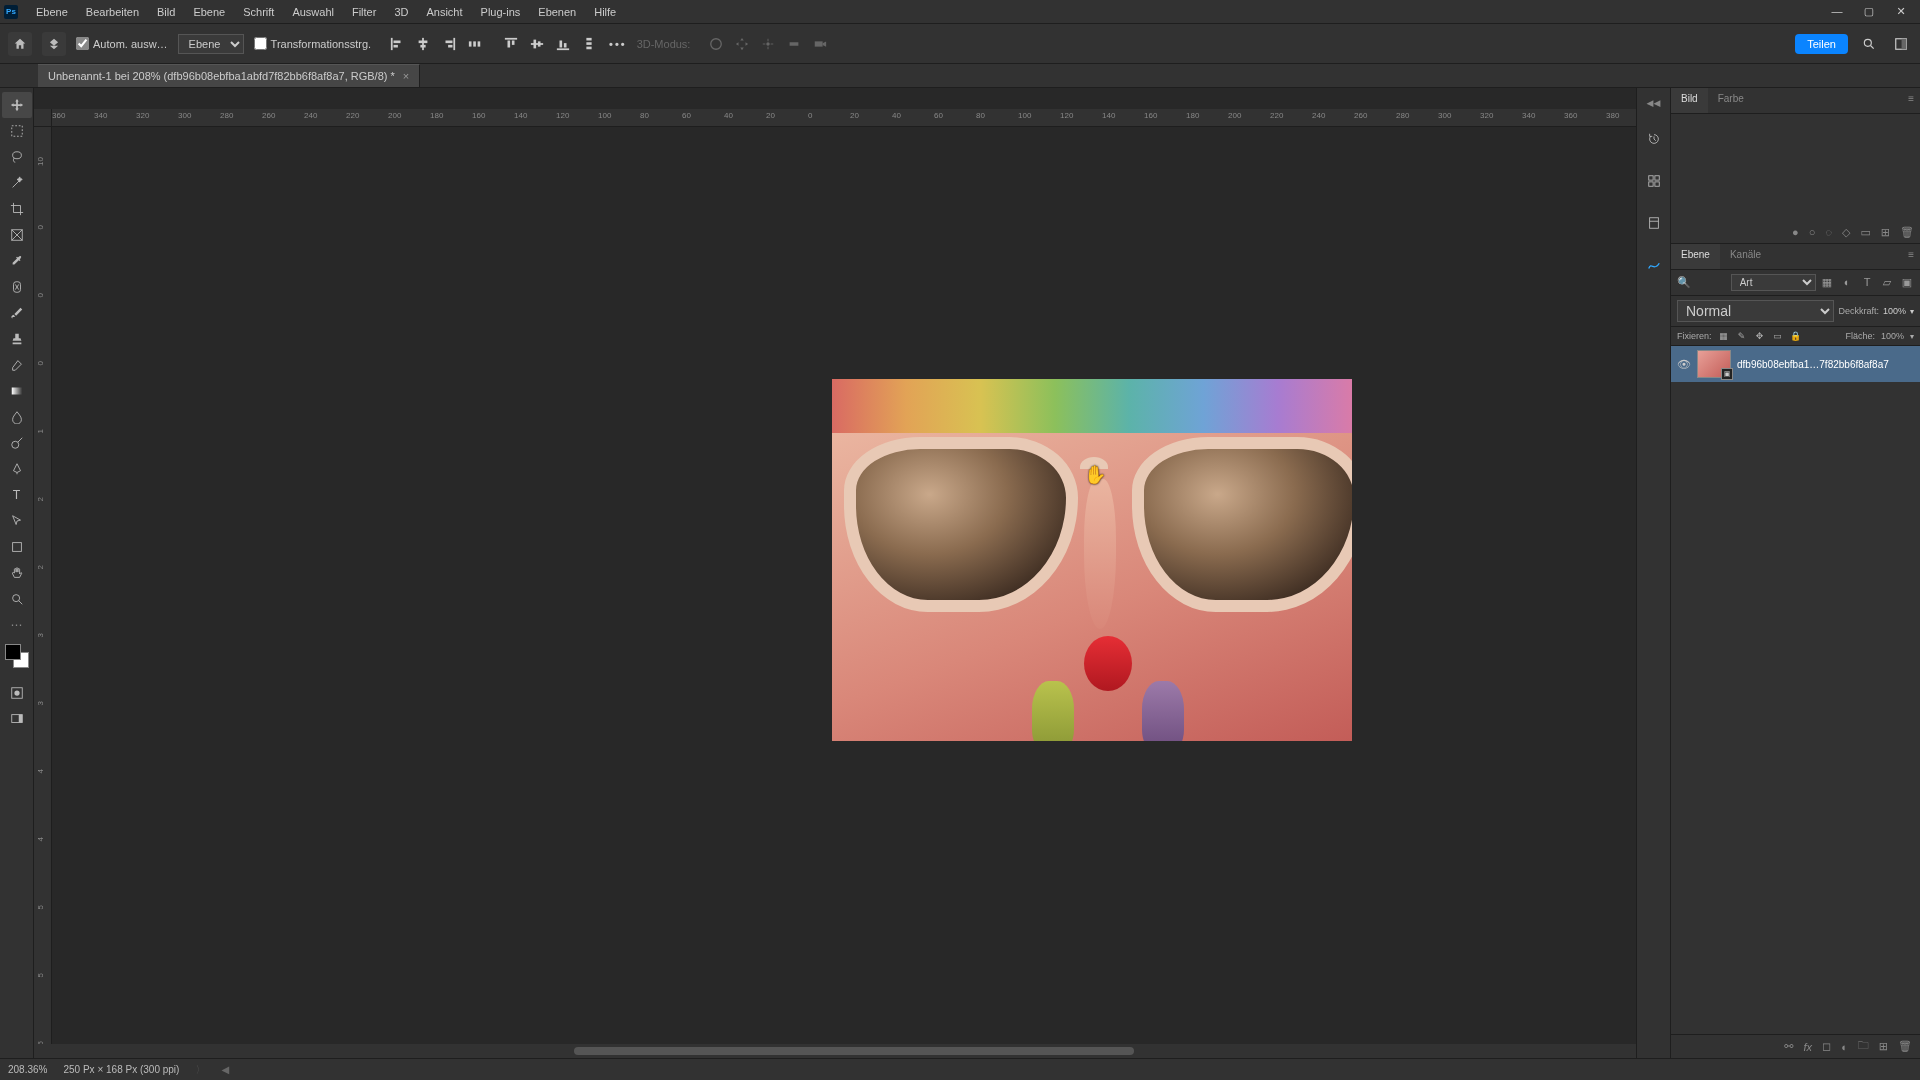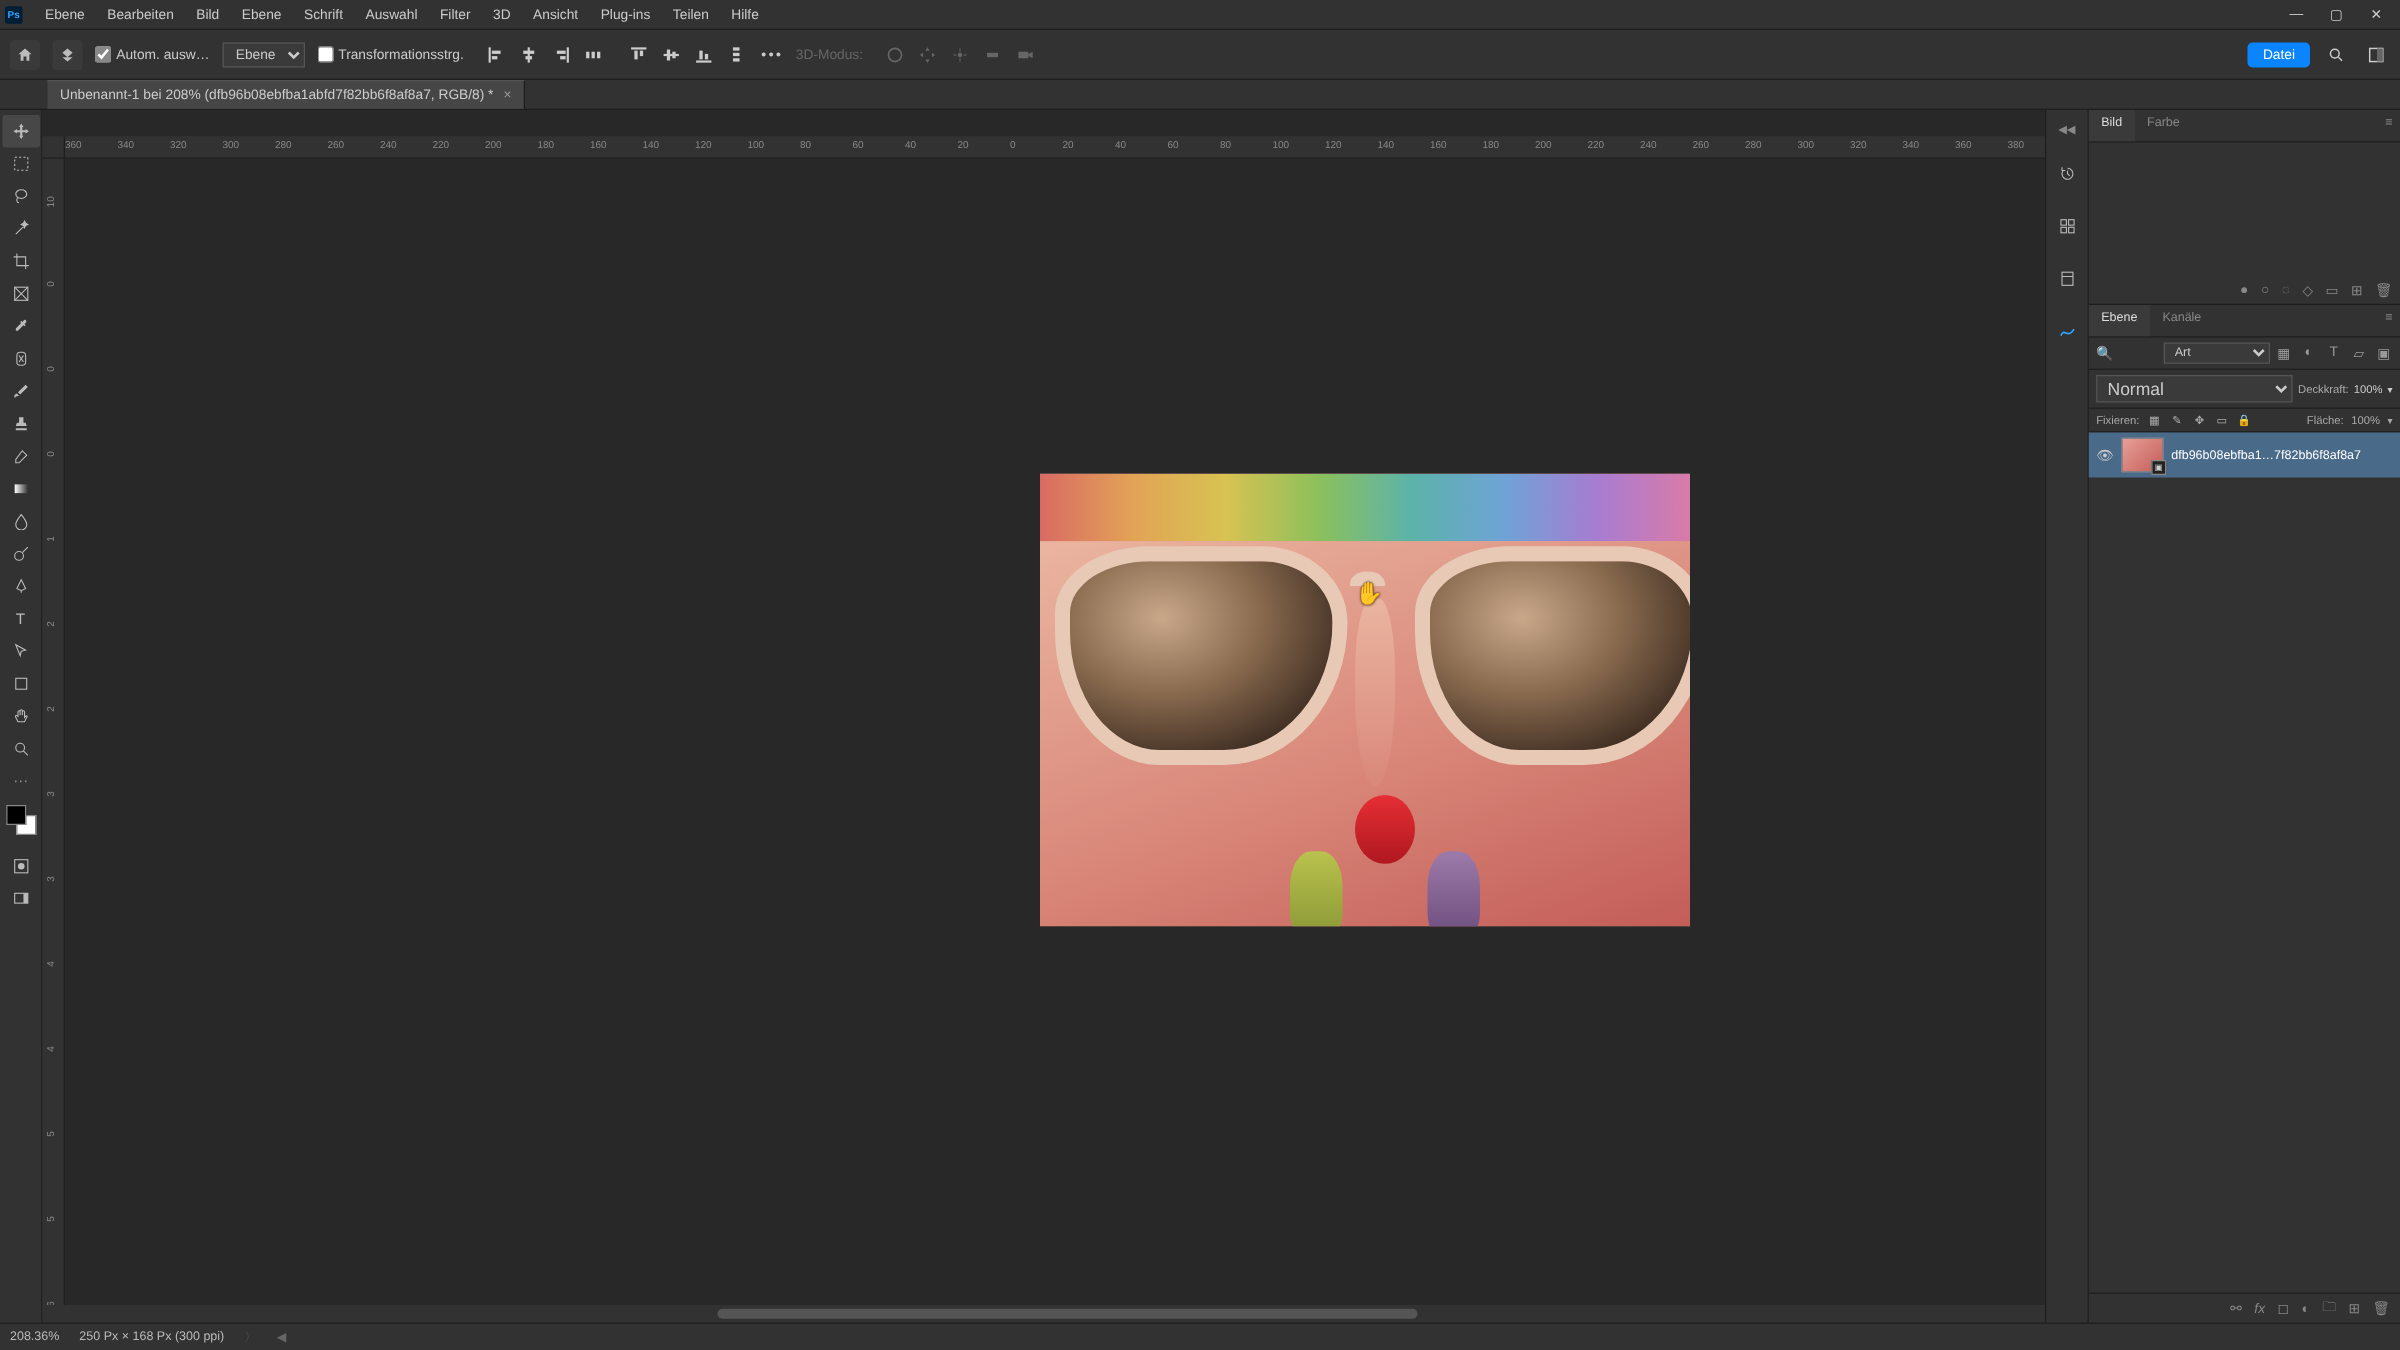--- a/index.html
+++ b/index.html
@@ -119,21 +119,21 @@
     <span>Ebene</span>
     <span>Bearbeiten</span>
     <span>Bild</span>
     <span>Ebene</span>
     <span>Schrift</span>
     <span>Auswahl</span>
     <span>Filter</span>
     <span>3D</span>
     <span>Ansicht</span>
     <span>Plug-ins</span>
-    <span>Teilen</span>
+    <span>Ebenen</span>
     <span>Hilfe</span>
   </div>
   <div class="winbtns">
     <span>—</span>
     <span>▢</span>
     <span>✕</span>
   </div>
 </div>
 
 <div class="optbar">
@@ -241,21 +241,21 @@
         </svg>
       </span>
     <span>
         <svg viewBox="0 0 16 16">
           <rect x="2" y="5" width="9" height="6" fill="#666"></rect>
           <path fill="#666" d="M11 7l4-2v6l-4-2z"></path>
         </svg>
       </span>
   </div>
   <div class="spacer"></div>
-  <div class="share">Datei</div>
+  <div class="share">Teilen</div>
   <div class="iconbtn">
       <svg viewBox="0 0 24 24">
         <circle cx="10" cy="10" r="6" fill="none" stroke="#ccc" stroke-width="2"></circle>
         <path stroke="#ccc" stroke-width="2" d="M15 15l5 5"></path>
       </svg>
     </div>
   <div class="iconbtn">
       <svg viewBox="0 0 24 24">
         <rect x="3" y="3" width="18" height="18" fill="none" stroke="#ccc" stroke-width="2"></rect>
         <rect x="13" y="3" width="8" height="18" fill="#666"></rect>

